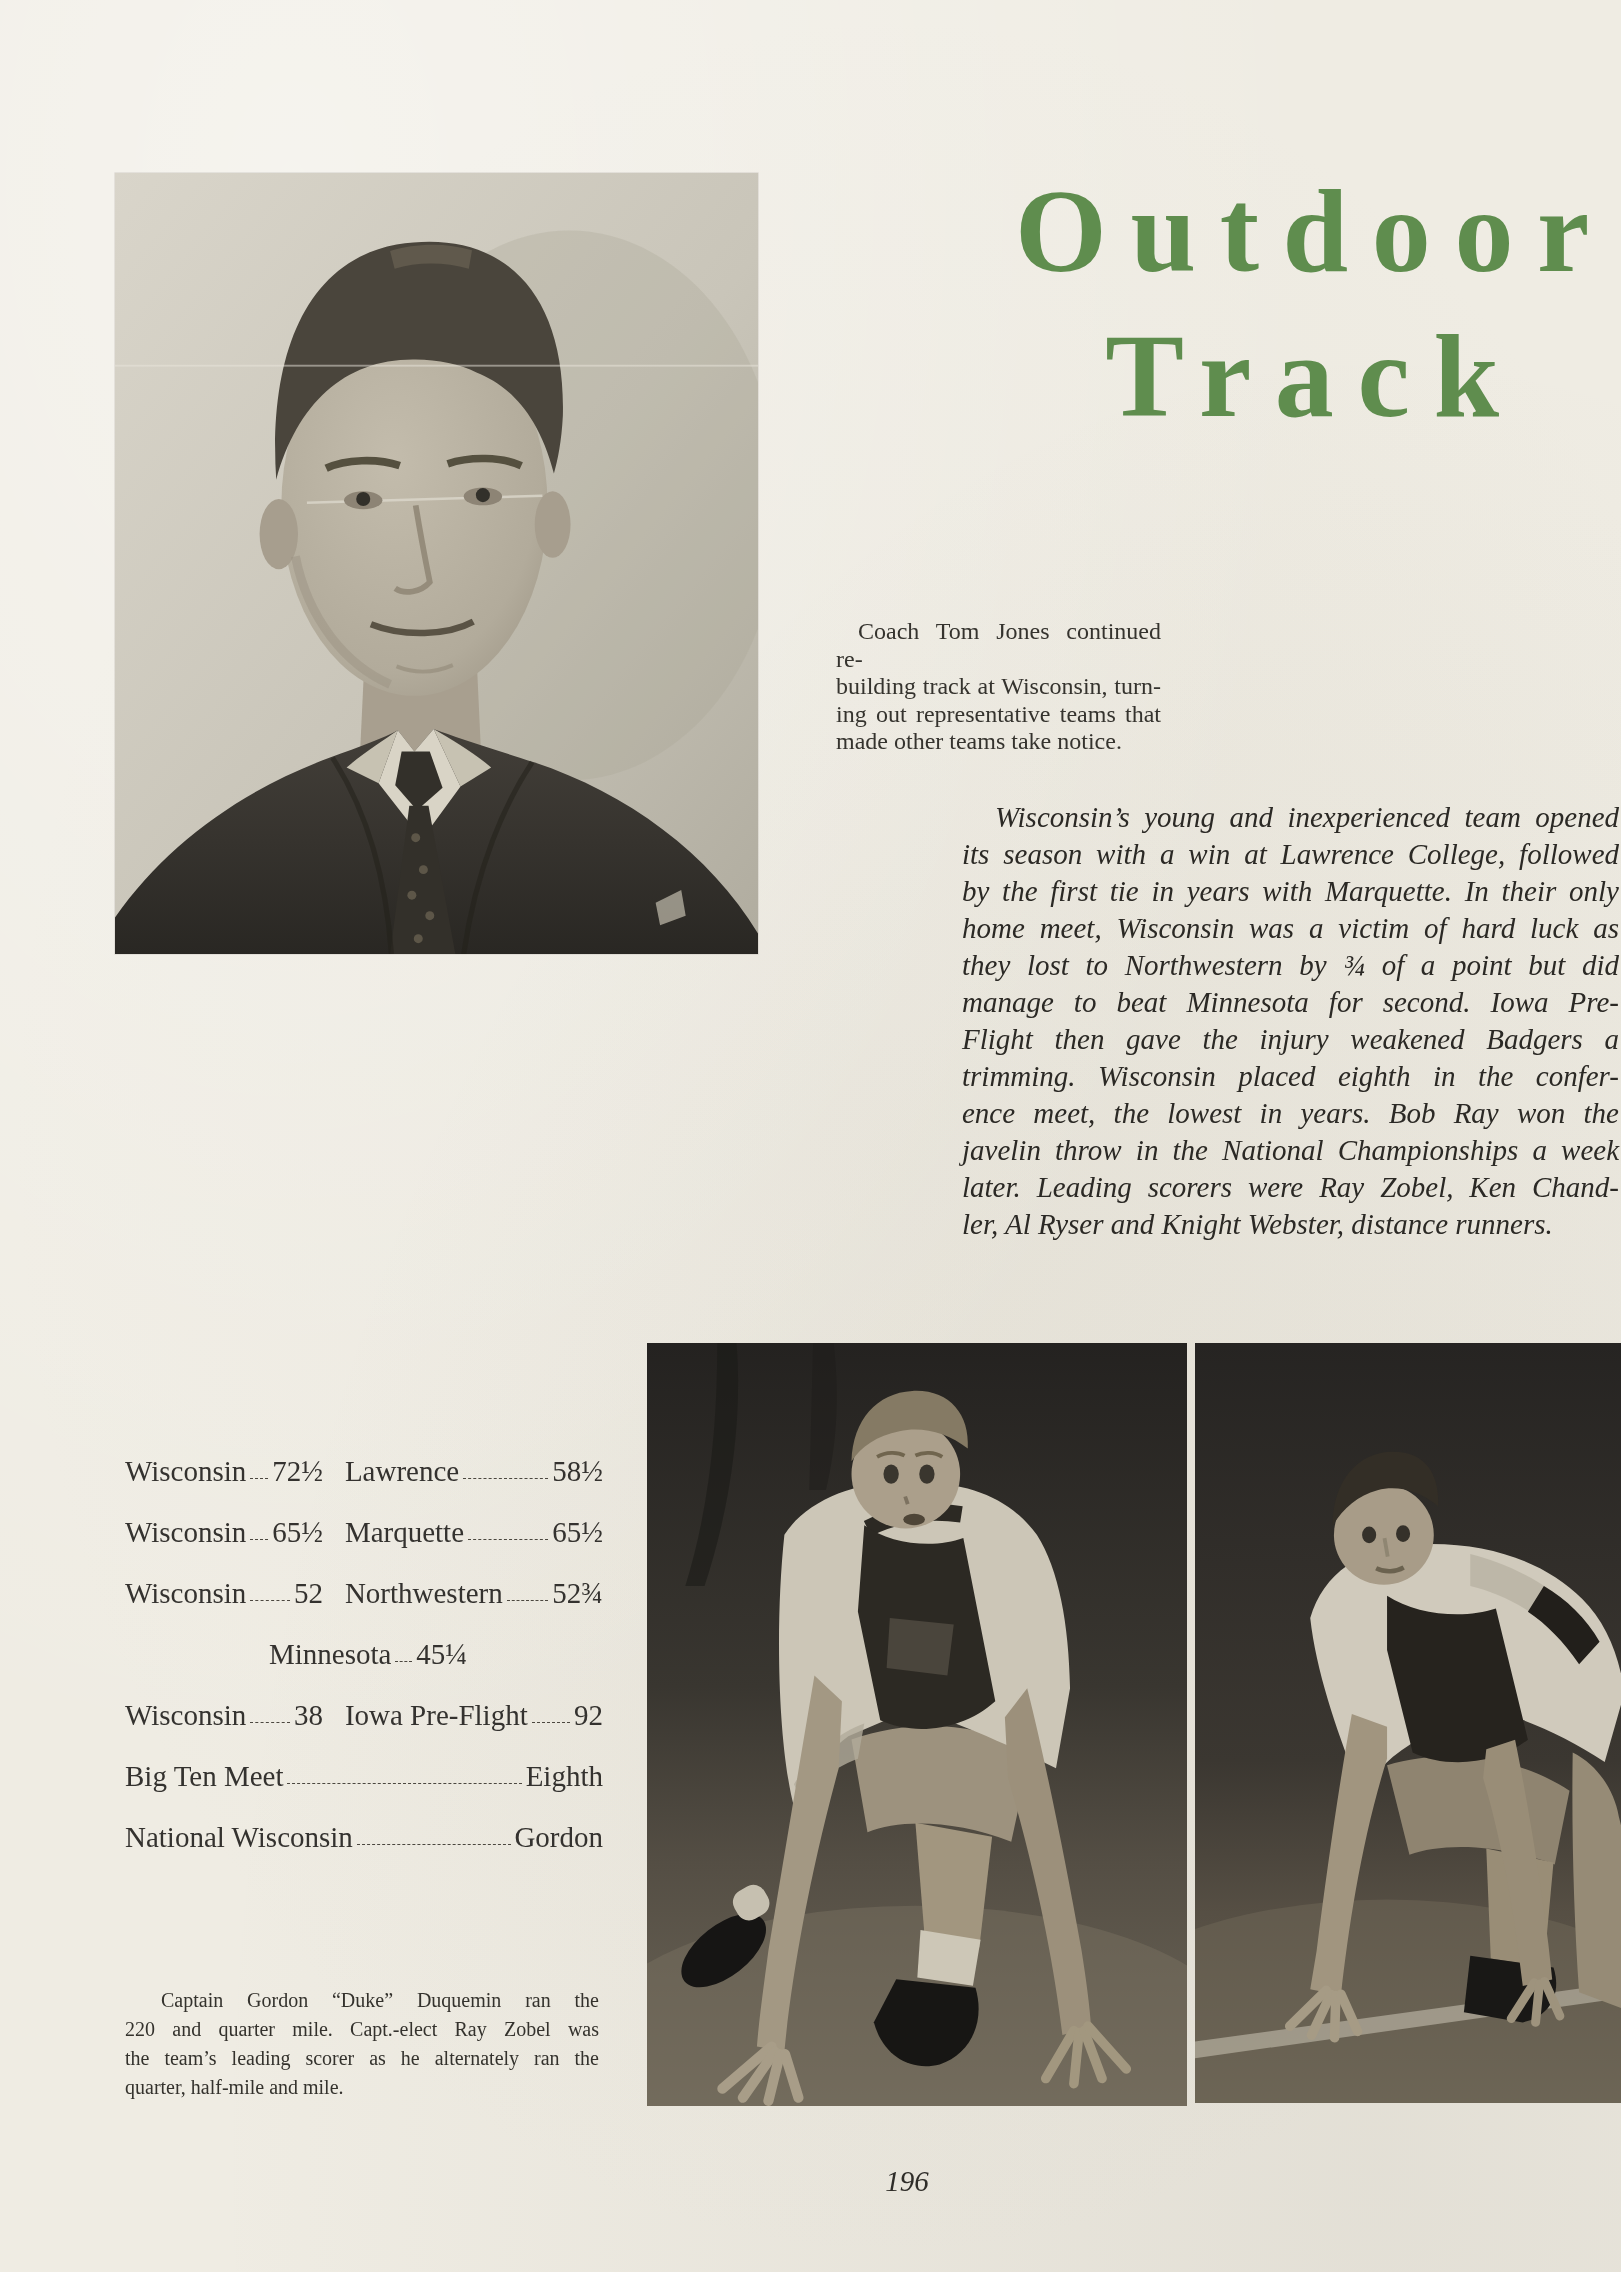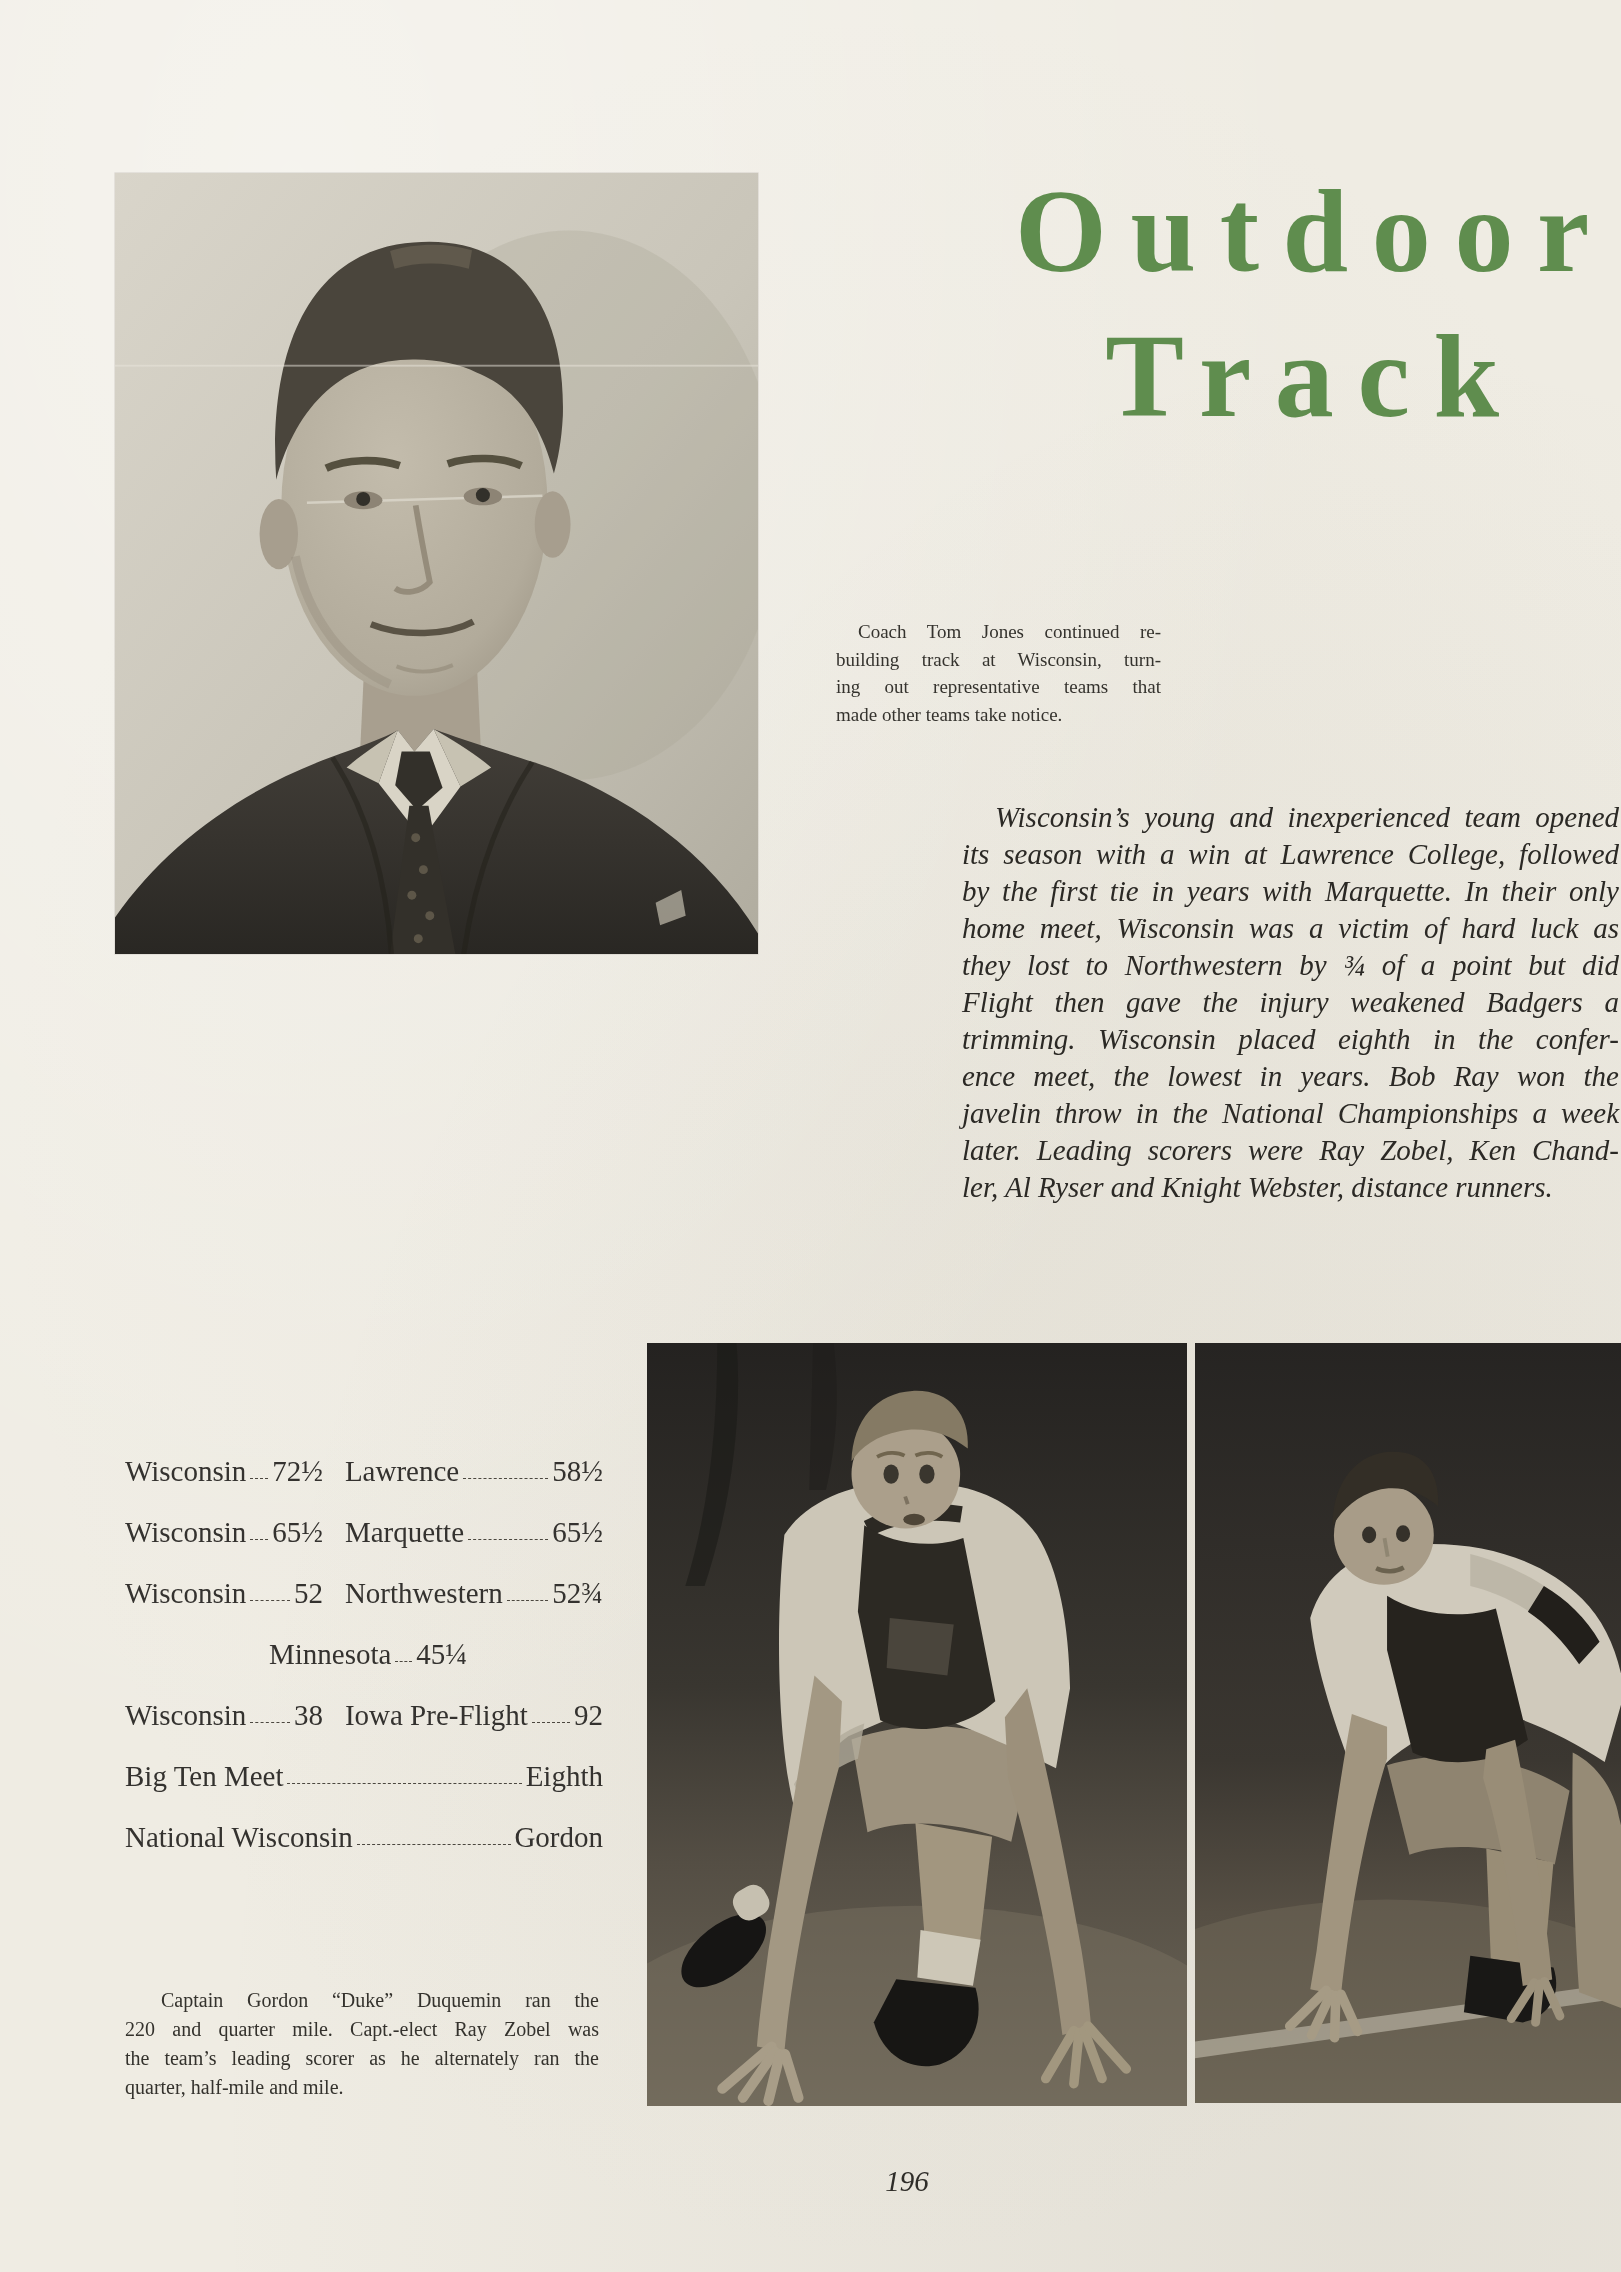--- a/index.html
+++ b/index.html
@@ -33,21 +33,21 @@
   .portrait{left:115px;top:173px;width:643px;height:781px;box-shadow:0 0 0 0.6px rgba(60,55,45,0.15);}
   .runner-left{left:647px;top:1343px;width:540px;height:763px;}
   .runner-right{left:1195px;top:1343px;width:427px;height:760px;}
 
   
   .textblock{position:absolute;}
   .jline{text-align:justify;text-align-last:justify;}
   .jline.last{text-align-last:left;}
   .textblock .jline:first-child{text-indent:var(--indent,0px);}
 
-  .coach-caption{left:836px;top:618px;width:325px;font-size:19px;line-height:27.5px;--indent:22px;color:#35332e;}
+  .coach-caption{left:836px;top:618px;width:325px;font-size:24px;line-height:27.5px;--indent:22px;color:#35332e;}
   .main-para{left:962px;top:799px;width:657px;font-size:29px;line-height:37px;--indent:33px;color:#2b2925;font-style:italic;}
   .bottom-caption{left:125px;top:1986px;width:474px;font-size:20px;line-height:29px;--indent:36px;color:#34322d;}
 
   
   .score-table{position:absolute;left:125px;top:1455px;width:478px;font-size:29px;color:#34322f;}
   .srow{display:flex;height:32px;margin-bottom:29px;}
   .srow.center{padding-left:144px;}
   .cell{display:flex;align-items:baseline;min-width:0;}
   .cell.l{width:46%;padding-right:22px;box-sizing:border-box;}
   .cell.r{flex:1;}
@@ -137,20 +137,21 @@
       <div class="jline">ing out representative teams that</div>
       <div class="jline last">made other teams take notice.</div>
     </div>
 
   <div class="textblock main-para">
       <div class="jline">Wisconsin’s young and inexperienced team opened</div>
       <div class="jline">its season with a win at Lawrence College, followed</div>
       <div class="jline">by the first tie in years with Marquette. In their only</div>
       <div class="jline">home meet, Wisconsin was a victim of hard luck as</div>
       <div class="jline">they lost to Northwestern by ¾ of a point but did</div>
+      <div class="jline">manage to beat Minnesota for second. Iowa Pre-</div>
       <div class="jline">Flight then gave the injury weakened Badgers a</div>
       <div class="jline">trimming. Wisconsin placed eighth in the confer-</div>
       <div class="jline">ence meet, the lowest in years. Bob Ray won the</div>
       <div class="jline">javelin throw in the National Championships a week</div>
       <div class="jline">later. Leading scorers were Ray Zobel, Ken Chand-</div>
       <div class="jline last">ler, Al Ryser and Knight Webster, distance runners.</div>
     </div>
 
   <div class="score-table" id="score-table">
       <div class="srow">

